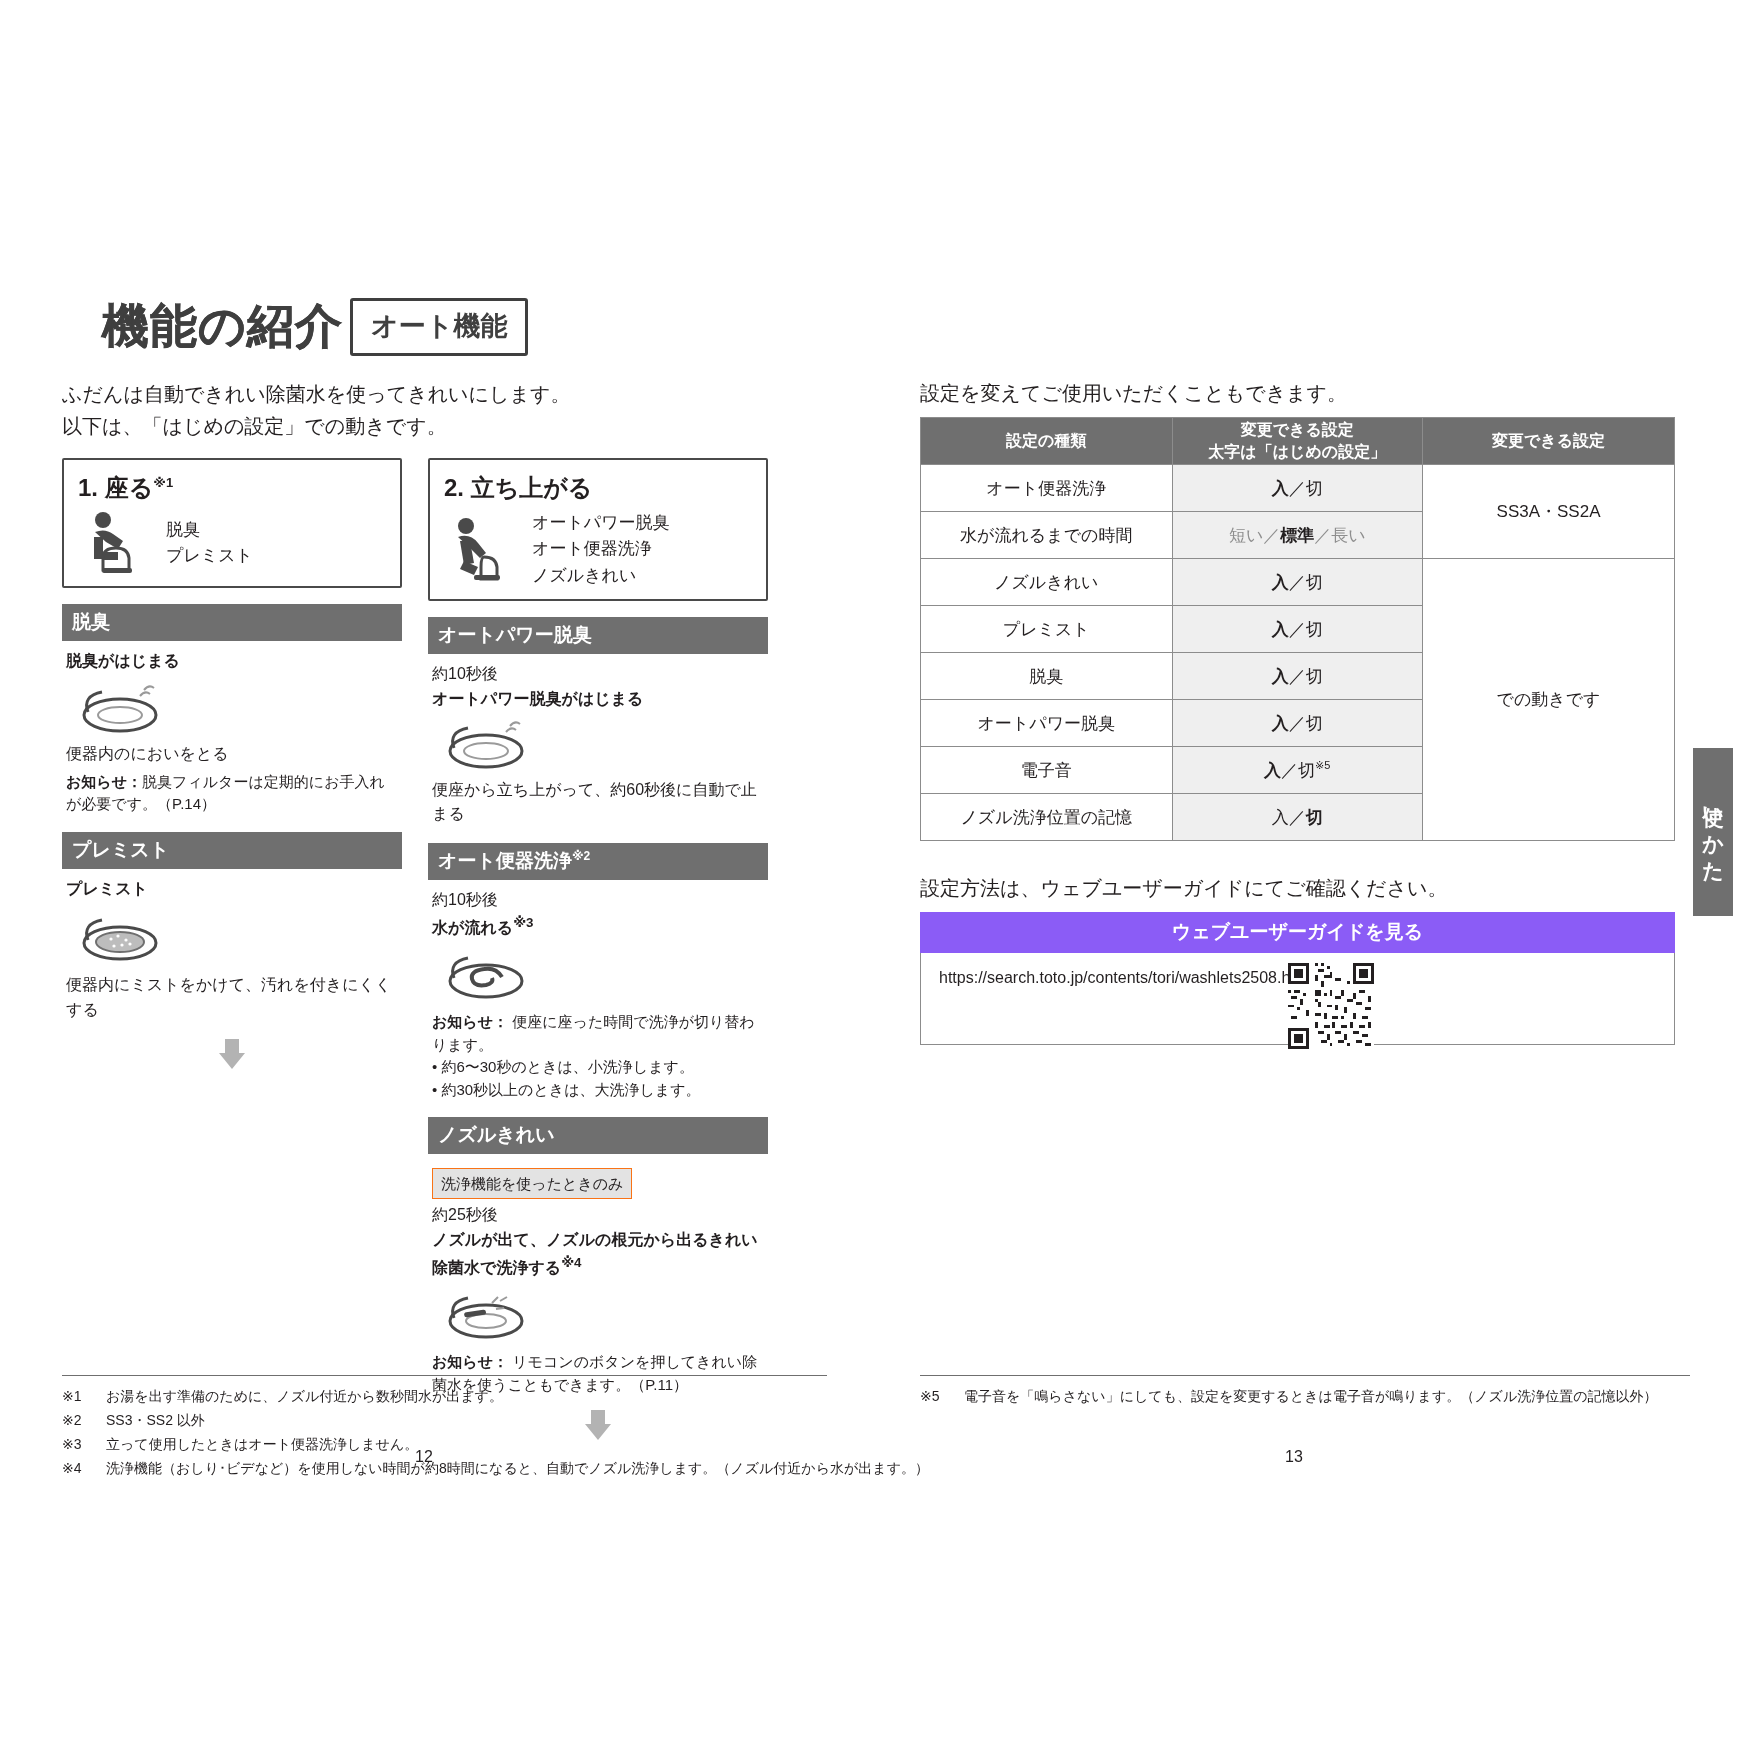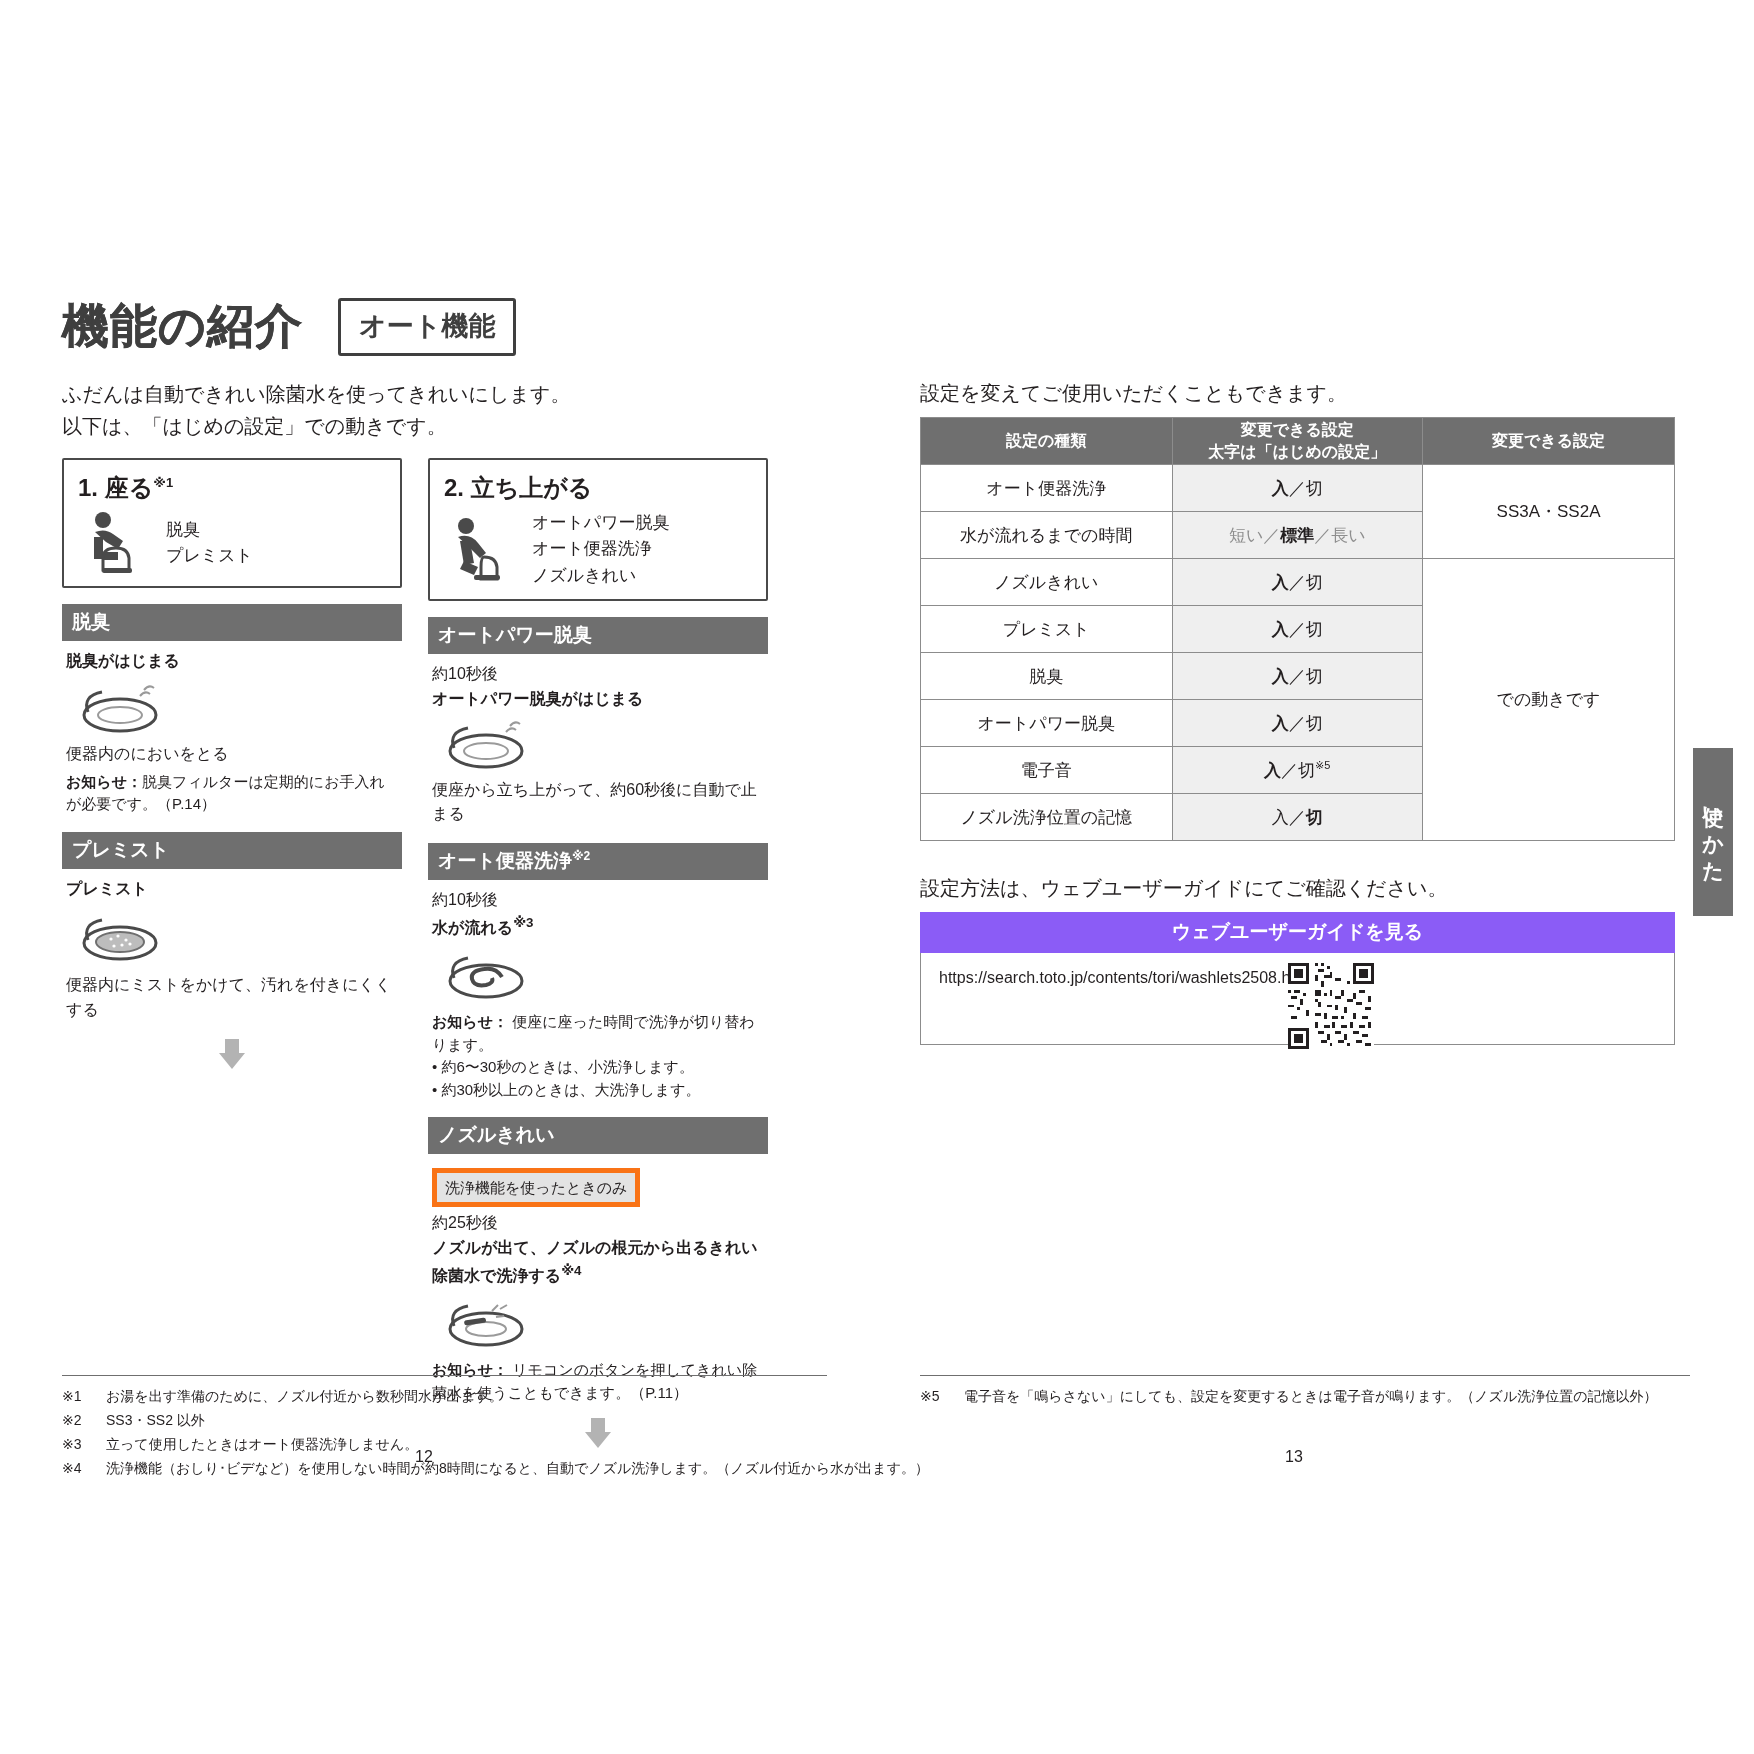--- a/index.html
+++ b/index.html
@@ -9,21 +9,21 @@
     color:#231f20;
     position:relative;
     overflow:hidden;
   }
   .page{position:absolute;left:0;top:0;width:1754px;height:1754px;}
 
   
   .left-col{position:absolute;left:62px;top:295px;width:755px;}
   .right-col{position:absolute;left:920px;top:380px;width:755px;}
 
-  .title-row{display:flex;align-items:center;gap:35px;}
+  .title-row{display:flex;align-items:center;gap:7px;margin-left:40px;}
   .big-title{
     font-size:47px;font-weight:bold;letter-spacing:1px;
     color:#3f3f3f;
     -webkit-text-stroke:0.5px #3f3f3f;
   }
   .title-badge{
     border:3px solid #3f3f3f;border-radius:3px;
     padding:7px 18px 9px;font-size:27px;font-weight:bold;color:#3f3f3f;
   }
 
@@ -49,21 +49,21 @@
 
   .sec-head{
     background:#6f6f6f;color:#ffffff;font-size:19px;font-weight:bold;
     padding:5px 10px 6px;margin-top:16px;
   }
   .sec-head sup{font-size:12px;vertical-align:super;}
   .sec-body{padding:8px 4px 0 4px;font-size:16px;line-height:1.55;}
   .b{font-weight:bold;}
   .small-note{font-size:15px;line-height:1.5;}
   .tag-box{
-    display:inline-block;background:#e3e3e3;color:#231f20;border:5px solid #f97316;
+    display:inline-block;background:#e3e3e3;color:#231f20;border:1px solid #f97316;
     font-size:15px;padding:3px 8px;margin:6px 0 4px;
   }
 
   
   .icon-svg{display:block;}
 
   
   .r-lead{font-size:20px;margin-bottom:10px;}
   table.settings{
     border-collapse:collapse;width:755px;font-size:17px;

